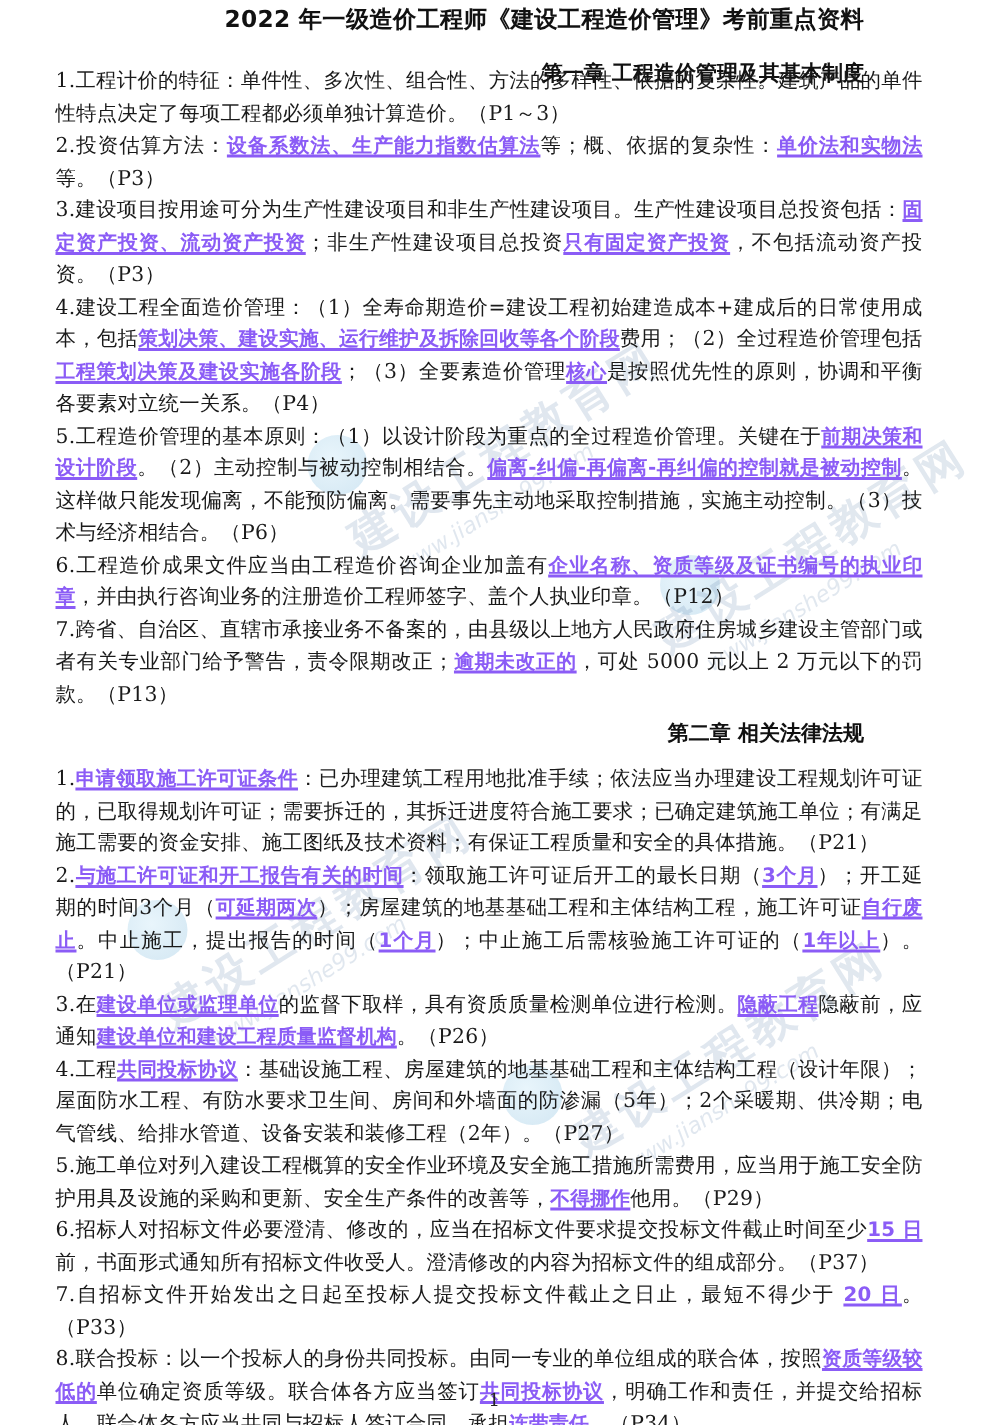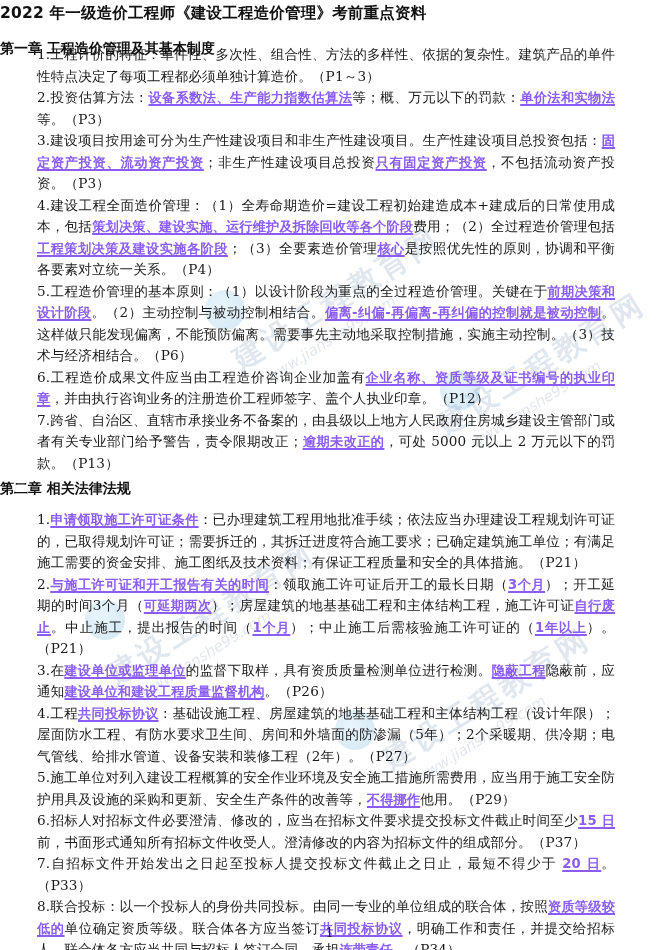--- a/index.html
+++ b/index.html
@@ -3,21 +3,21 @@
 <meta charset="utf-8">
 <style>
   html, body { margin: 0; padding: 0; background: #ffffff; }
   body {
     width: 659px; height: 950px; position: relative; overflow: hidden;
     font-family: "DejaVu Serif", "Liberation Serif", serif;
     color: #1a1a1a;
   }
   .page { position: absolute; left: 0; top: 0; width: 659px; height: 950px; }
   .title {
-    position: absolute; left: 0; width: 576px; text-align: left;
+    position: absolute; left: 0; width: 576px; text-align: right;
     font-family: "DejaVu Sans", "Liberation Sans", sans-serif;
     font-weight: bold; color: #111;
   }
   .doc-title { top: 3px; font-size: 15.5px; letter-spacing: 0.2px; }
   .chapter { font-size: 14px; }
   .ch1 { top: 16px; margin-top: 24px; }
   .ch2 { top: 480px; }
   .section { position: absolute; left: 37px; width: 578px; }
   .sec1 { top: 44px; }
   .sec2 { top: 480px; margin-top: 29px; }
@@ -72,21 +72,21 @@
   <div class="watermark" style="left:375px; top:745px;">
     <span class="wm-cn">建设工程教育网</span><br>
     <span class="wm-url">www.jianshe99.com</span>
   </div>
 
   <div class="title doc-title">2022 年一级造价工程师《建设工程造价管理》考前重点资料</div>
 
   <div class="title chapter ch1">第一章   工程造价管理及其基本制度</div>
   <div class="section sec1">
       <p class="para"><span>1.工程计价的特征：单件性、多次性、组合性、方法的多样性、依据的复杂性。建筑产品的单件性特点决定了每项工程都必须单独计算造价。（P1～3）</span></p>
-      <p class="para"><span>2.投资估算方法：</span><span class="hl">设备系数法、生产能力指数估算法</span><span>等；概、万元以下的罚款：</span><span class="hl">单价法和实物法</span><span>等。（P3）</span></p>
+      <p class="para"><span>2.投资估算方法：</span><span class="hl">设备系数法、生产能力指数估算法</span><span>等；概、依据的复杂性：</span><span class="hl">单价法和实物法</span><span>等。（P3）</span></p>
       <p class="para"><span>3.建设项目按用途可分为生产性建设项目和非生产性建设项目。生产性建设项目总投资包括：</span><span class="hl">固定资产投资、流动资产投资</span><span>；非生产性建设项目总投资</span><span class="hl">只有固定资产投资</span><span>，不包括流动资产投资。（P3）</span></p>
       <p class="para"><span>4.建设工程全面造价管理：（1）全寿命期造价=建设工程初始建造成本+建成后的日常使用成本，包括</span><span class="hl">策划决策、建设实施、运行维护及拆除回收等各个阶段</span><span>费用；（2）全过程造价管理包括</span><span class="hl">工程策划决策及建设实施各阶段</span><span>；（3）全要素造价管理</span><span class="hl">核心</span><span>是按照优先性的原则，协调和平衡各要素对立统一关系。（P4）</span></p>
       <p class="para"><span>5.工程造价管理的基本原则：（1）以设计阶段为重点的全过程造价管理。关键在于</span><span class="hl">前期决策和设计阶段</span><span>。（2）主动控制与被动控制相结合。</span><span class="hl">偏离-纠偏-再偏离-再纠偏的控制就是被动控制</span><span>。这样做只能发现偏离，不能预防偏离。需要事先主动地采取控制措施，实施主动控制。（3）技术与经济相结合。（P6）</span></p>
       <p class="para"><span>6.工程造价成果文件应当由工程造价咨询企业加盖有</span><span class="hl">企业名称、资质等级及证书编号的执业印章</span><span>，并由执行咨询业务的注册造价工程师签字、盖个人执业印章。（P12）</span></p>
       <p class="para"><span>7.跨省、自治区、直辖市承接业务不备案的，由县级以上地方人民政府住房城乡建设主管部门或者有关专业部门给予警告，责令限期改正；</span><span class="hl">逾期未改正的</span><span>，可处 5000 元以上 2 万元以下的罚款。（P13）</span></p>
     </div>
 
   <div class="title chapter ch2">第二章   相关法律法规</div>
   <div class="section sec2">
       <p class="para"><span>1.</span><span class="hl">申请领取施工许可证条件</span><span>：已办理建筑工程用地批准手续；依法应当办理建设工程规划许可证的，已取得规划许可证；需要拆迁的，其拆迁进度符合施工要求；已确定建筑施工单位；有满足施工需要的资金安排、施工图纸及技术资料；有保证工程质量和安全的具体措施。（P21）</span></p>

